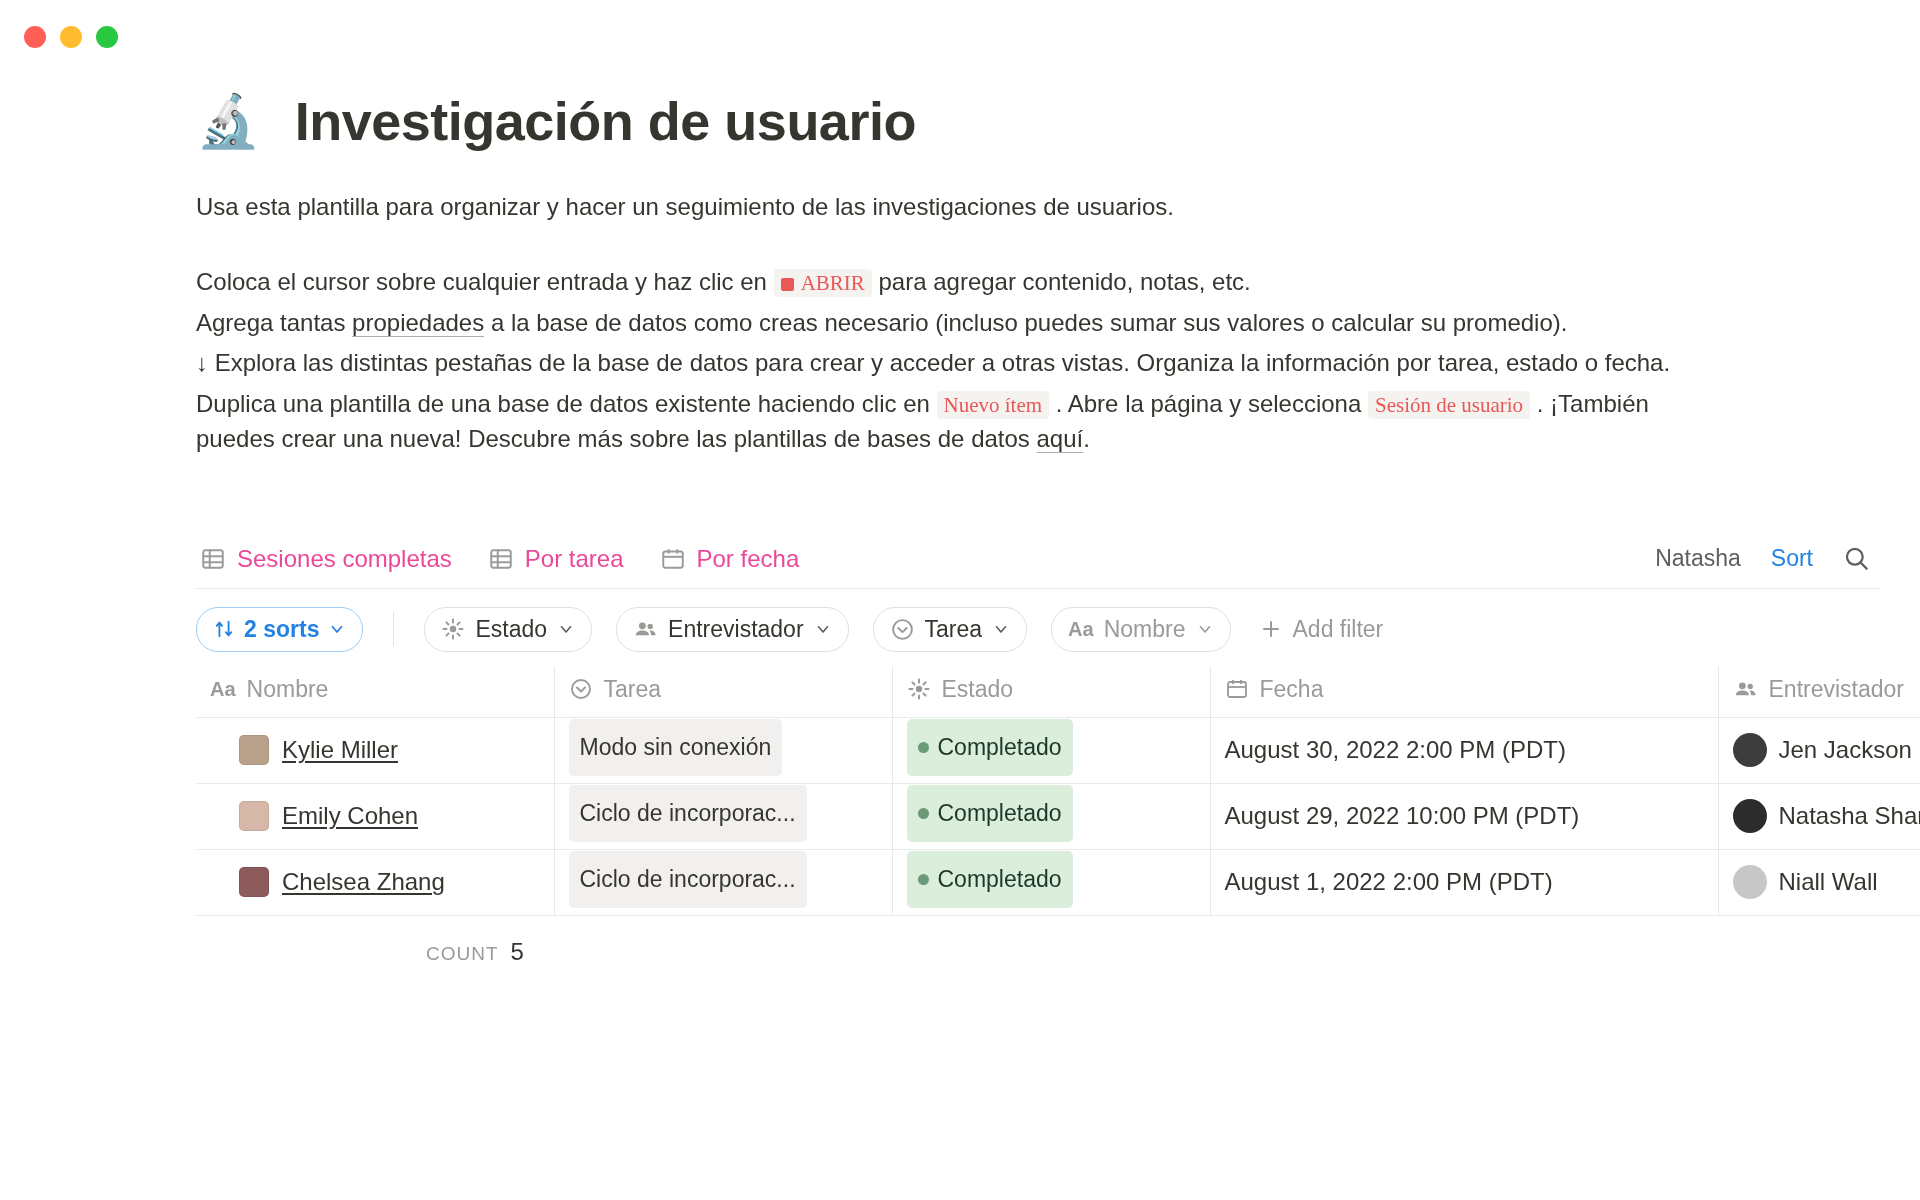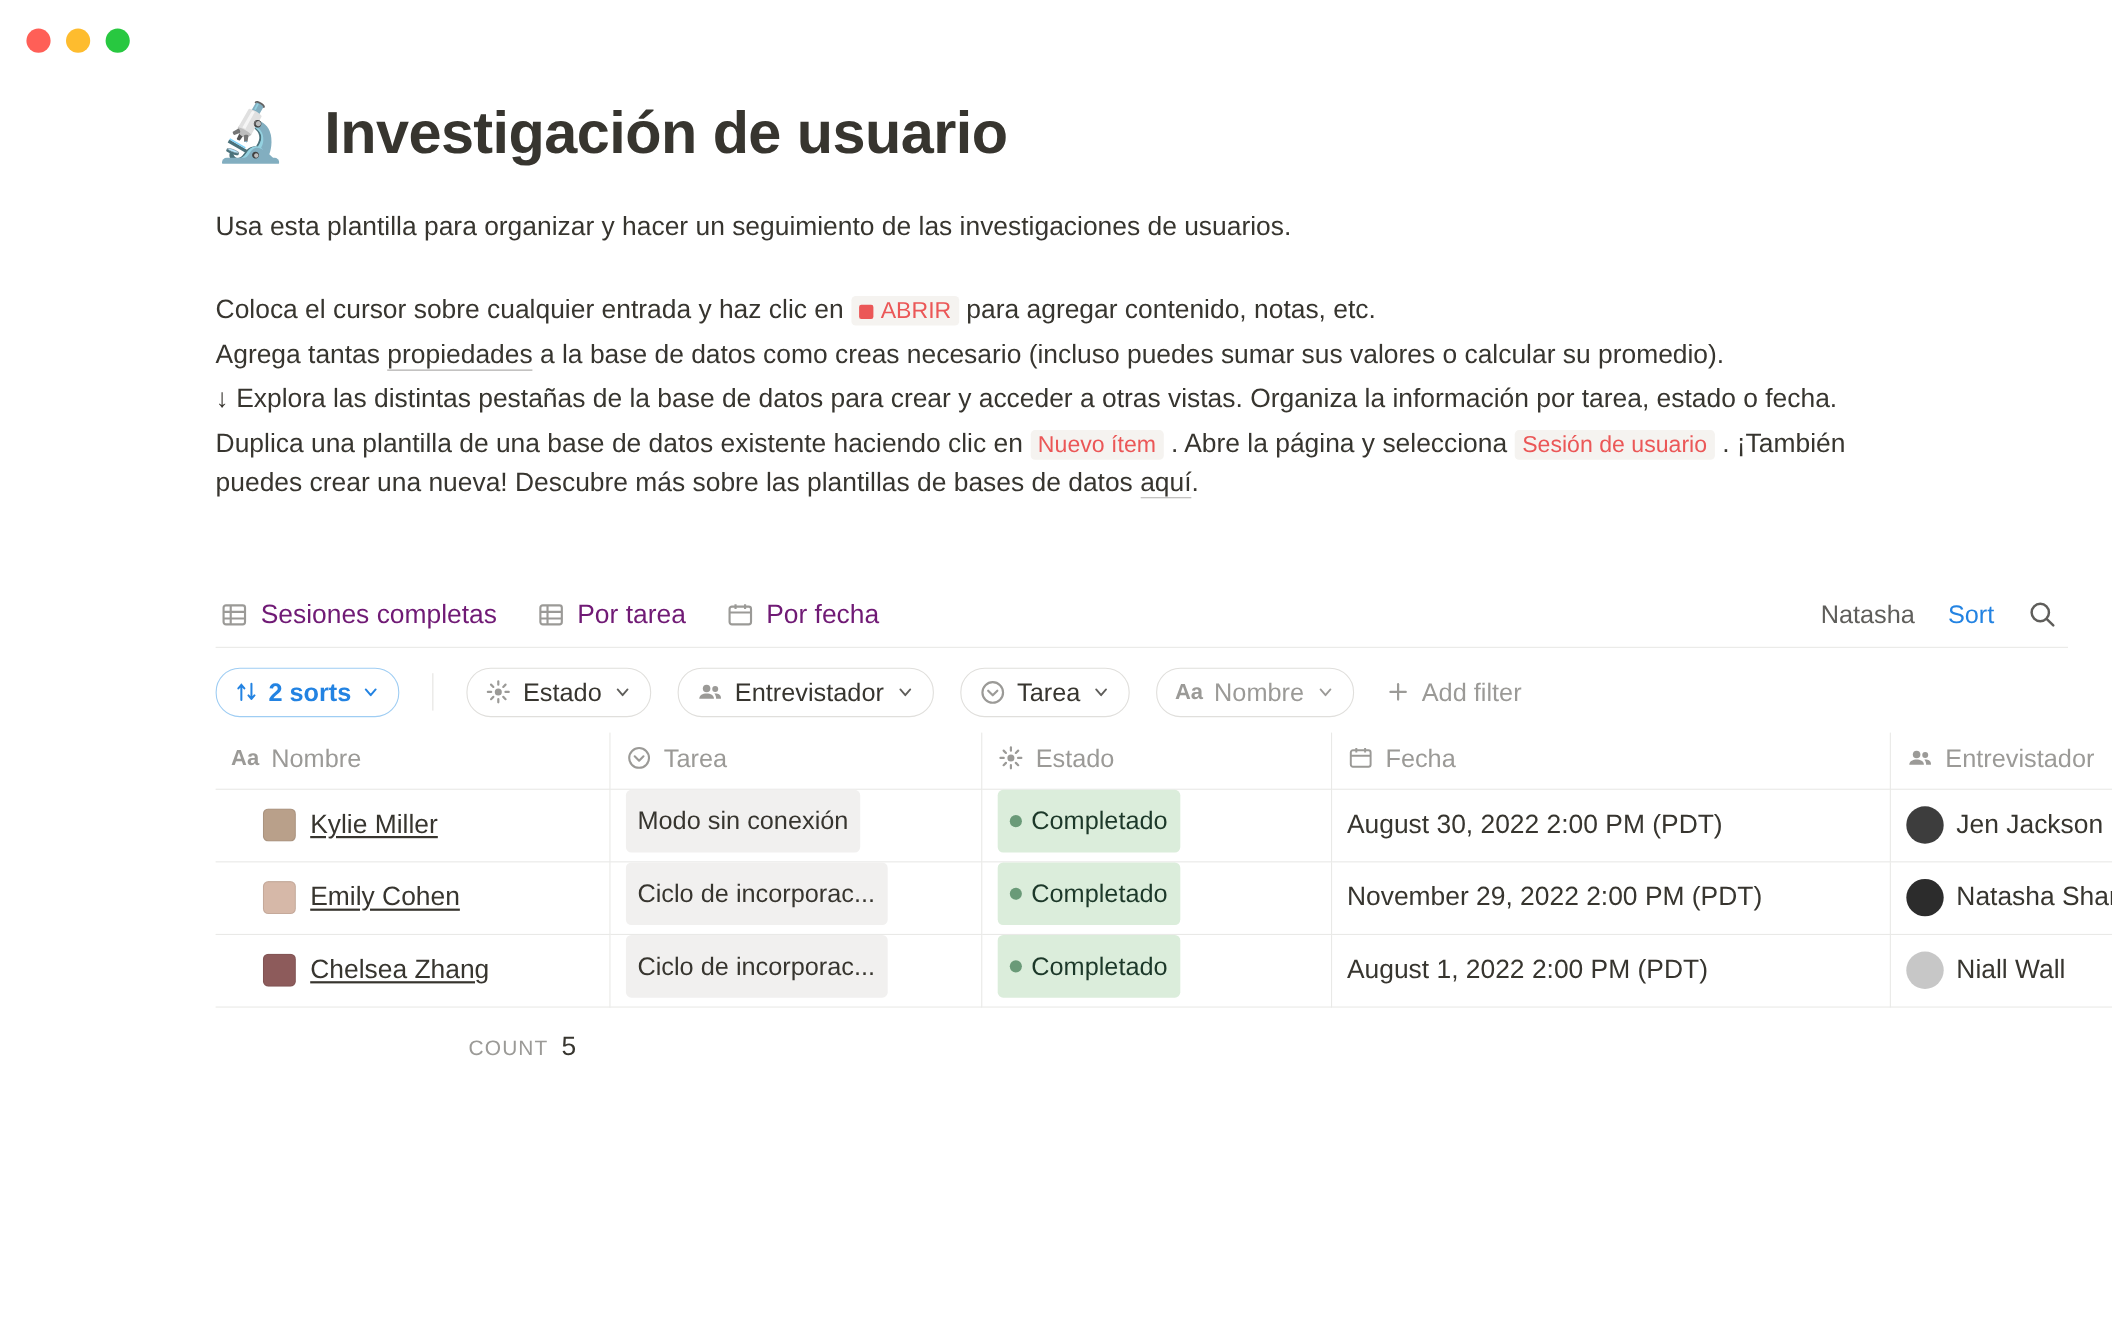--- a/index.html
+++ b/index.html
@@ -51,21 +51,21 @@
     line-height: 1.45;
     margin: 0 0 6px 0;
     max-width: 1515px;
     color: #37352f;
   }
   .spacer-para { height: 34px; }
 
   .code-pill {
     background: #f5f3f0;
     color: #eb5757;
-    font-family: Liberation Sans, sans-serif;
+    font-family: Liberation Serif, serif;
     font-size: 21px;
     padding: 2px 7px;
     border-radius: 4px;
     white-space: nowrap;
     text-align: center;
   }
   .code-pill .open-sq {
     display: inline-block;
     width: 13px; height: 13px;
     background: #eb5757;
@@ -88,21 +88,21 @@
     align-items: center;
     border-bottom: 1px solid #e9e9e7;
     height: 58px;
     padding-right: 10px;
   }
   .tab {
     display: flex;
     align-items: center;
     gap: 11px;
     font-size: 24px;
-    color: #701a75;
+    color: #ec4899;
     height: 58px;
     padding: 0 14px 0 4px;
     margin-right: 18px;
     cursor: pointer;
     position: relative;
   }
   .tab.active { color: #37352f; font-weight: 600; }
   .tab.active::after {
     content: "";
     position: absolute;
@@ -545,21 +545,21 @@
               <span class="row-avatar" style="background:#d6b8a8;"></span>
               <span class="name-link">Emily Cohen</span>
             </div>
           </td>
           <td>
             <span class="tag">Ciclo de incorporac...</span>
           </td>
           <td>
             <span class="tag green"><span class="bullet"></span><span>Completado</span></span>
           </td>
-          <td>November 29, 2022 2:00 PM (PDT)</td>
+          <td>August 29, 2022 10:00 PM (PDT)</td>
           <td style="border-right:none;">
             <div class="person-cell">
               <span class="person-avatar" style="background:#2c2c2c;"></span>
               <span>Natasha Sharma</span>
             </div>
           </td>
         </tr>
         <tr>
           <td>
             <div class="cell-name">

